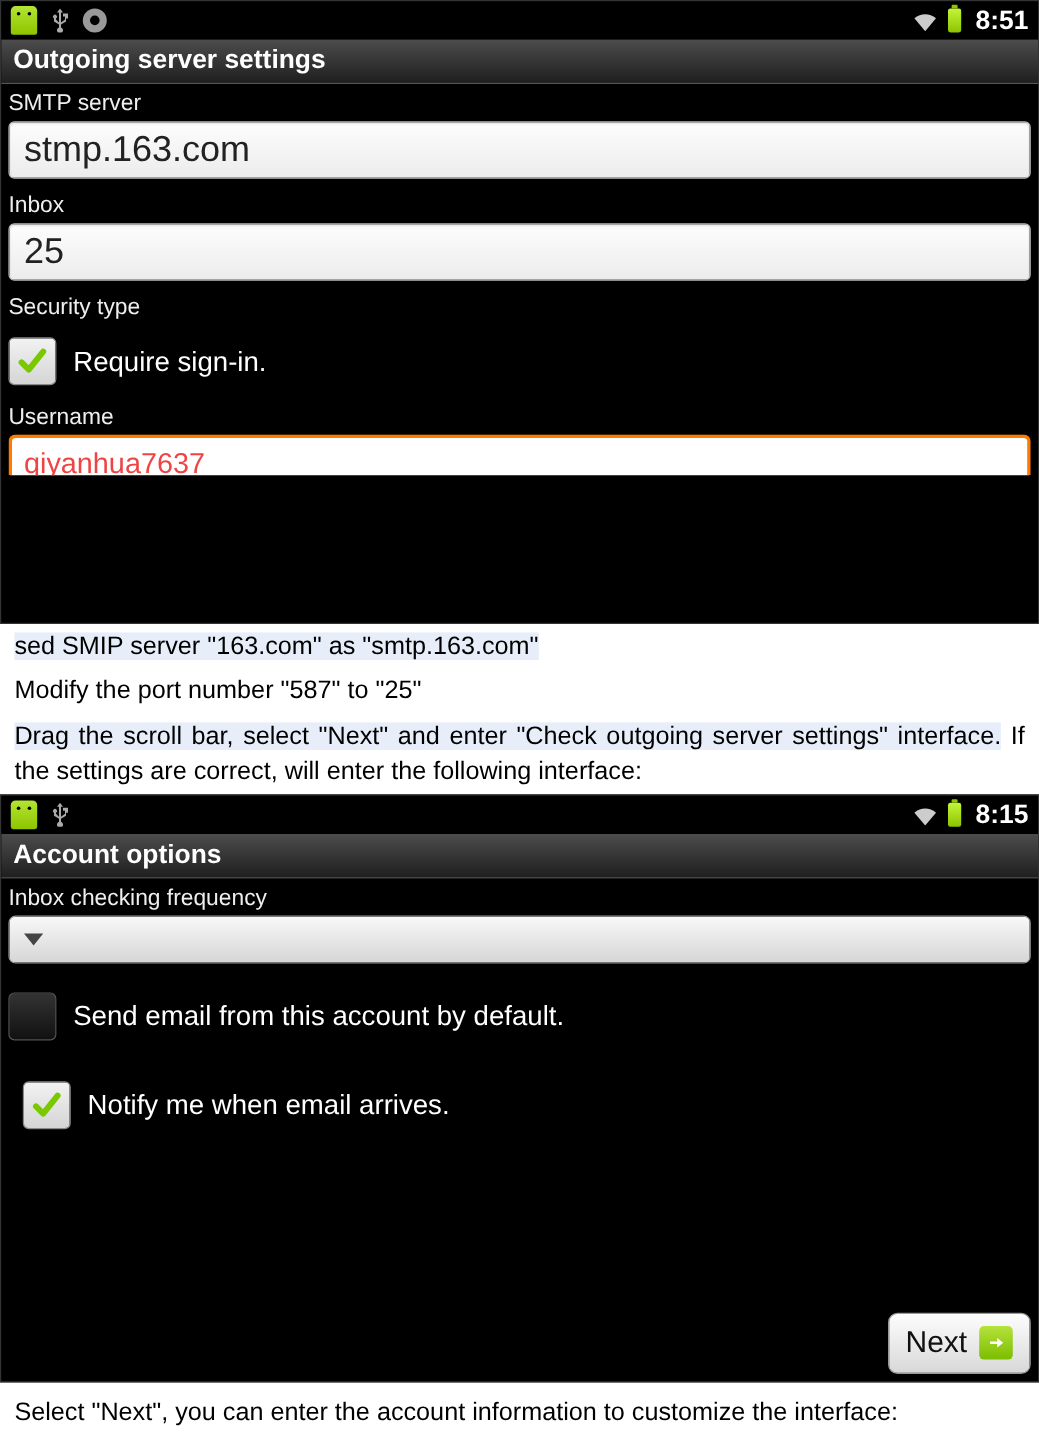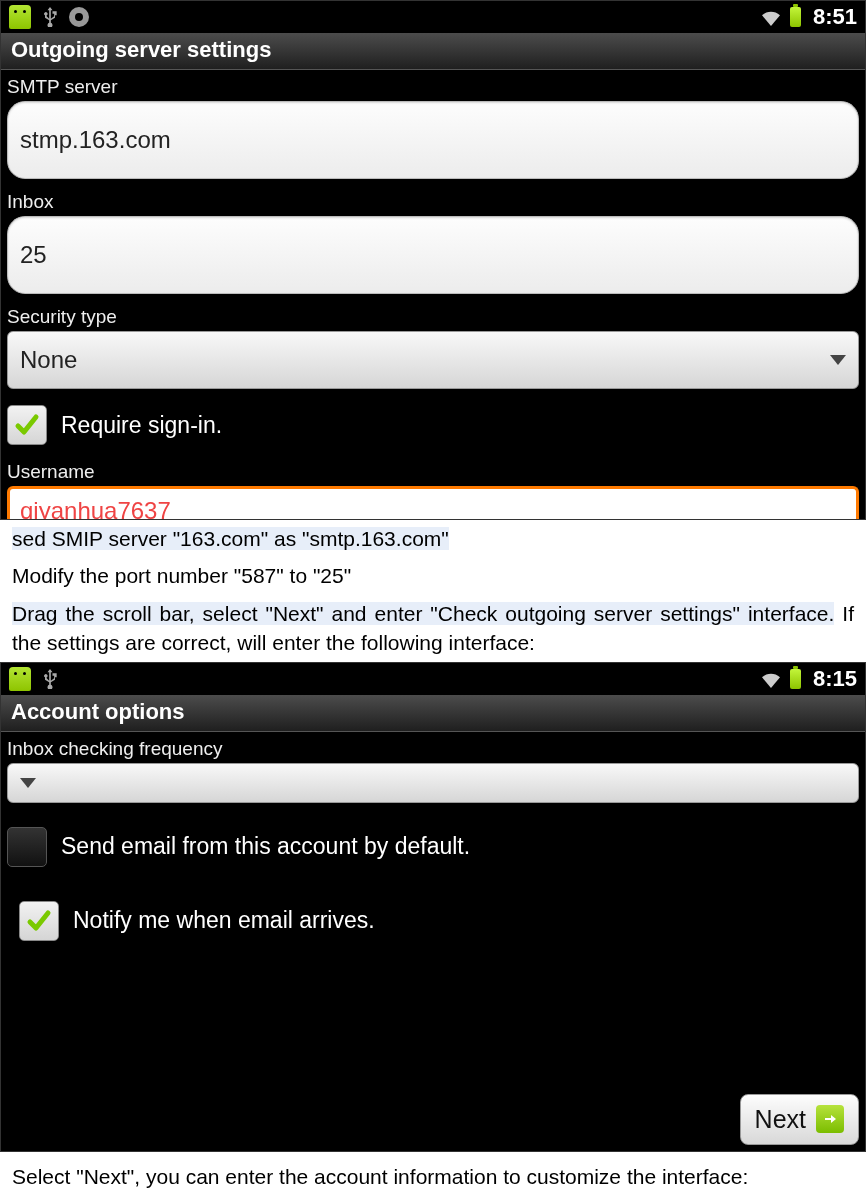--- a/index.html
+++ b/index.html
@@ -31,22 +31,22 @@
     background: linear-gradient(#4c4c4c,#1f1f1f);
     font-size: 22px; font-weight:bold; padding: 4px 10px 6px; border-bottom:1px solid #555;
   }
 
   
   .fieldlabel { font-size:19px; color:#eee; padding: 6px 6px 3px; }
 
   
   .textinput {
     margin: 0 6px 6px; background: linear-gradient(#fdfdfd,#ececec);
-    border: 1px solid #bbb; border-radius:18px; padding: 24px 12px;
-    font-size: 24px; color:#222;
+    border: 1px solid #bbb; border-radius:5px; padding: 6px 12px;
+    font-size: 30px; color:#222;
     box-shadow: inset 0 1px 2px rgba(0,0,0,.15);
   }
 
   
   .dropdown {
     margin: 0 6px 6px; background: linear-gradient(#f8f8f8,#d6d6d6);
     border:1px solid #999; border-radius:6px; padding:14px 12px;
     font-size:24px; color:#222; display:flex; justify-content:space-between; align-items:center;
   }
   .dropdown .arrow { border-left:8px solid transparent; border-right:8px solid transparent; border-top:10px solid #444;}
@@ -113,24 +113,20 @@
 
   <div class="titlebar">Outgoing server settings</div>
 
   <div class="fieldlabel">SMTP server</div>
   <div class="textinput">stmp.163.com</div>
 
   <div class="fieldlabel">Inbox</div>
   <div class="textinput">25</div>
 
   <div class="fieldlabel">Security type</div>
-  <div class="dropdown">
-    <span>None</span>
-    <span class="arrow"></span>
-  </div>
 
   <div class="checkrow">
     <div class="checkbox">
       <svg class="checkmark" viewBox="0 0 26 26">
           <path d="M4 14 L10 20 L22 5"></path>
         </svg>
     </div>
     <div class="checklabel">Require sign-in.</div>
   </div>
 

